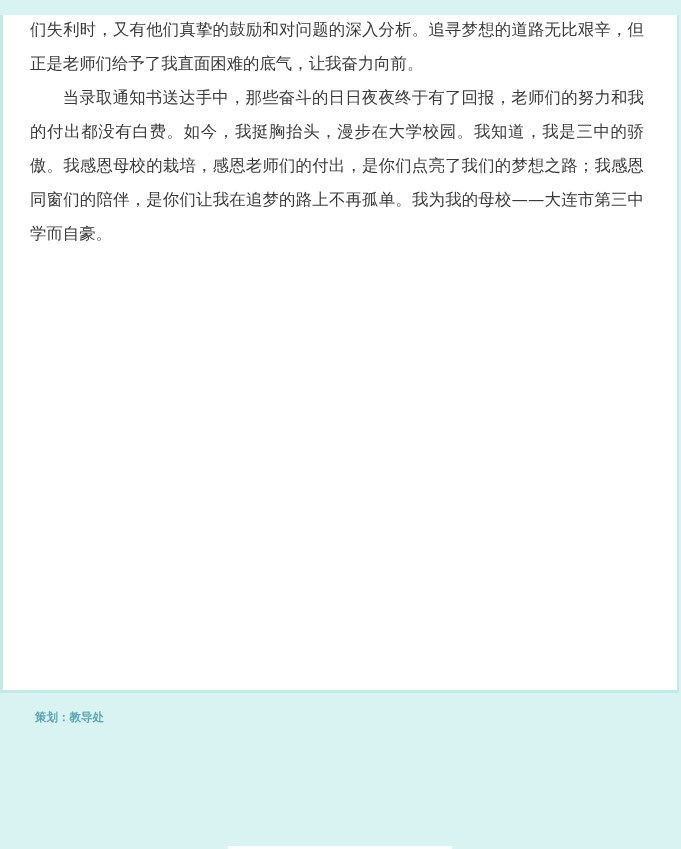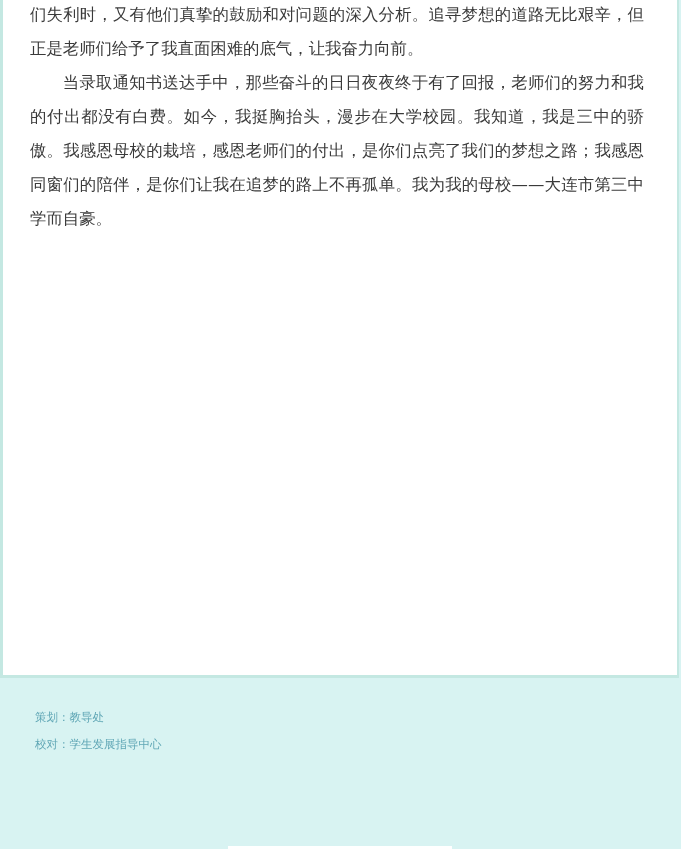--- a/index.html
+++ b/index.html
@@ -12,21 +12,21 @@
   }
   .page {
     position: relative;
     width: 681px;
     height: 849px;
     background: #d8f3f2;
   }
   .article-card {
     position: absolute;
     left: 0;
-    top: 0;
+    top: 15px;
     width: 674px;
     height: 675px;
     background: #ffffff;
     border-left: 3px solid #c4e8e2;
     border-right: 2px solid #c4e8e2;
     border-bottom: 3px solid #c4e8e2;
   }
   .article-body {
     position: absolute;
     left: 27px;
@@ -50,20 +50,21 @@
     left: 35px;
     top: 707px;
     font-family: "DejaVu Sans", "Liberation Sans", sans-serif;
     font-size: 11.5px;
     color: #5fa6b5;
   }
   .credit-row {
     height: 26.6px;
     line-height: 20px;
     white-space: nowrap;
+    font-weight: bold;
   }
   .bottom-tab {
     position: absolute;
     left: 228px;
     top: 846px;
     width: 224px;
     height: 3px;
     background: #ffffff;
   }
 </style>
@@ -76,19 +77,16 @@
     <div class="article-body">
       <p>们失利时，又有他们真挚的鼓励和对问题的深入分析。追寻梦想的道路无比艰辛，但正是老师们给予了我直面困难的底气，让我奋力向前。</p>
       <p class="indent">当录取通知书送达手中，那些奋斗的日日夜夜终于有了回报，老师们的努力和我的付出都没有白费。如今，我挺胸抬头，漫步在大学校园。我知道，我是三中的骄傲。我感恩母校的栽培，感恩老师们的付出，是你们点亮了我们的梦想之路；我感恩同窗们的陪伴，是你们让我在追梦的路上不再孤单。我为我的母校——大连市第三中学而自豪。</p>
     </div>
   </div>
 
   <div class="credits">
     <div class="credit-row">
       <span>策划：</span><span>教导处</span>
     </div>
-    <div class="credit-row">
-      <span>校对：</span><span>学生发展指导中心</span>
-    </div>
   </div>
 
   <div class="bottom-tab"></div>
 </div>
 
 </body></html>

